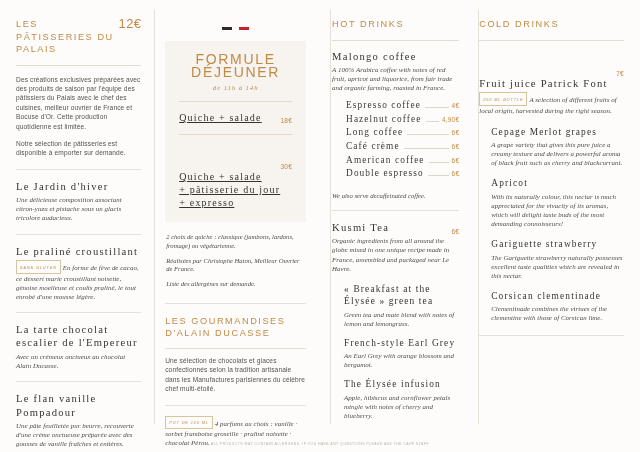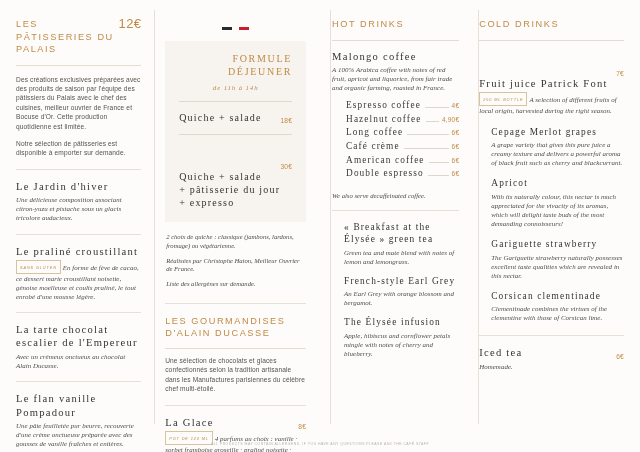--- a/index.html
+++ b/index.html
@@ -118,41 +118,42 @@
     vertical-align: middle;
   }
   .flag .b1 { background: #2b2b2b; }
   .flag .b2 { background: #c5212b; margin-left: 7px; }
 
   .formule {
     background: #f7f3ee;
     padding: 12px 14px 13px 14px;
   }
   .formule-title {
-    font-family: Liberation Serif, serif;
+    font-family: Liberation Sans, sans-serif;
     color: #c08a46;
-    font-size: 10px;
+    font-size: 14px;
     letter-spacing: 1.7px;
     line-height: 12.5px;
-    text-align: right;
+    text-align: center;
   }
   .formule-hours {
     font-size: 6.8px;
     font-style: italic;
     color: #bb8c4e;
     text-align: center;
     letter-spacing: 0.9px;
     margin-top: 6px;
   }
   .formule-rule { height: 1px; background: #e2d9cb; margin: 10px 0 9px 0; }
   .formule-item {
     font-size: 10px;
     letter-spacing: 1.2px;
     line-height: 13px;
     color: #35342f;
+    text-decoration: underline;
   }
   .formule-item .price {
     float: right;
     font-family: "Liberation Sans", sans-serif;
     font-size: 6.6px;
     color: #c08a46;
     letter-spacing: 0.2px;
     padding-top: 3px;
   }
   .formule-notes { margin-top: 11px; padding: 0 1px; }
@@ -282,24 +283,20 @@
 
     <div class="div-rule" style="margin:14px 0 11px 0"></div>
 
     <div class="sec-title">LES GOURMANDISES D'ALAIN DUCASSE</div>
     <div class="sec-rule tight"></div>
     <div class="blurb">Une sélection de chocolats et glaces confectionnés selon la tradition artisanale dans les Manufactures parisiennes du célèbre chef multi-étoilé.</div>
 
     <div class="div-rule"></div>
 
     <div class="item">
-      <div class="item-name">
-        <span class="price">8€</span>
-        <span>La Glace</span>
-      </div>
       <div class="item-desc"><span class="badge">POT DE 120 ML</span><span>4 parfums au choix : vanille · sorbet framboise groseille · praliné noisette · chocolat Pérou.</span></div>
     </div>
 
   </div>
 
   <div class="col col-3">
     <div class="sec-title">HOT DRINKS</div>
     <div class="sec-rule"></div>
 
     <div class="item">
@@ -337,20 +334,27 @@
         <span class="lbl">Double espresso</span>
         <span class="dots"></span>
         <span class="amt">6€</span>
       </div>
     </div>
 
     <div class="note-line">We also serve decaffeinated coffee.</div>
 
     <div class="div-rule"></div>
 
+    <div class="item">
+      <div class="item-name">
+        <span class="price">6€</span>
+        <span>Kusmi Tea</span>
+      </div>
+      <div class="item-desc">Organic ingredients from all around the globe mixed in one unique recipe made in France, assembled and packaged near Le Havre.</div>
+    </div>
 
     <div class="sub-item" style="margin-top:10px">
       <div class="sub-name">« Breakfast at the Élysée » green tea</div>
       <div class="item-desc">Green tea and mate blend with notes of lemon and lemongrass.</div>
     </div>
     <div class="sub-item" style="margin-top:9px">
       <div class="sub-name">French-style Earl Grey</div>
       <div class="item-desc">An Earl Grey with orange blossom and bergamot.</div>
     </div>
     <div class="sub-item" style="margin-top:9px">
@@ -383,23 +387,16 @@
       <div class="sub-name">Gariguette strawberry</div>
       <div class="item-desc">The Gariguette strawberry naturally possesses excellent taste qualities which are revealed in this nectar.</div>
     </div>
     <div class="sub-item" style="margin-top:10px">
       <div class="sub-name">Corsican clementinade</div>
       <div class="item-desc">Clementinade combines the virtues of the clementine with those of Corsican lime.</div>
     </div>
 
     <div class="div-rule" style="margin:13px 0 10px 0"></div>
 
-    <div class="item">
-      <div class="item-name">
-        <span class="price">6€</span>
-        <span>Iced tea</span>
-      </div>
-      <div class="item-desc">Homemade.</div>
-    </div>
   </div>
 
   <div class="footer">ALL PRODUCTS MAY CONTAIN ALLERGENS. IF YOU HAVE ANY QUESTIONS PLEASE ASK THE CAFÉ STAFF</div>
 </div>
 
 </body></html>

